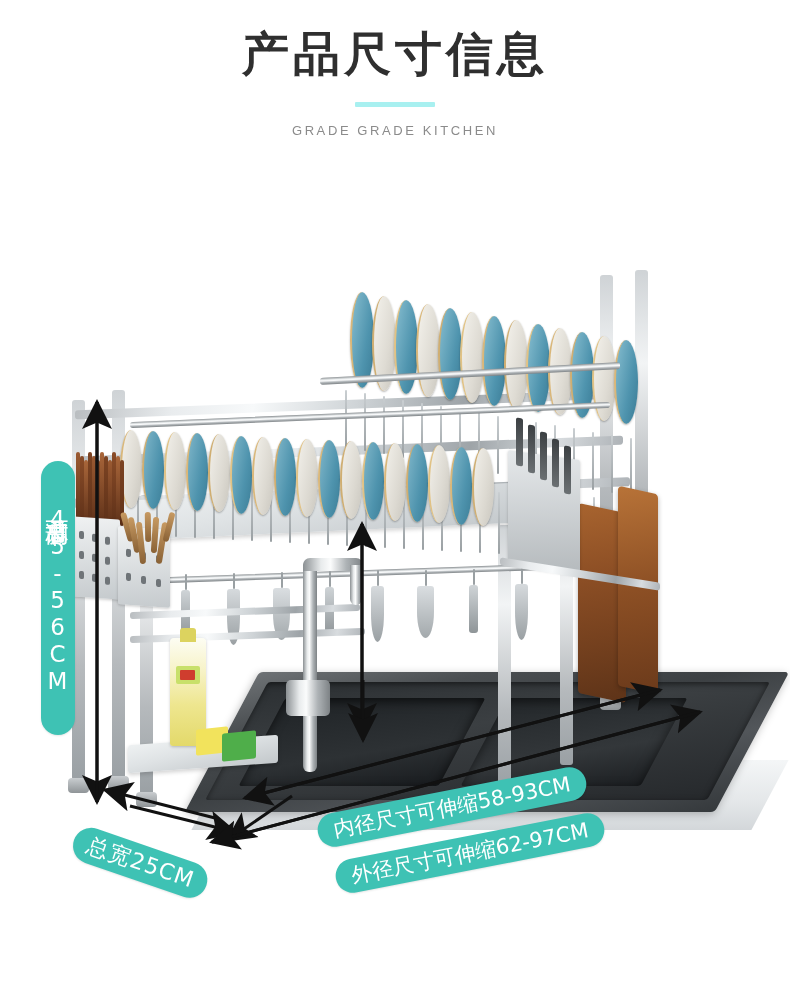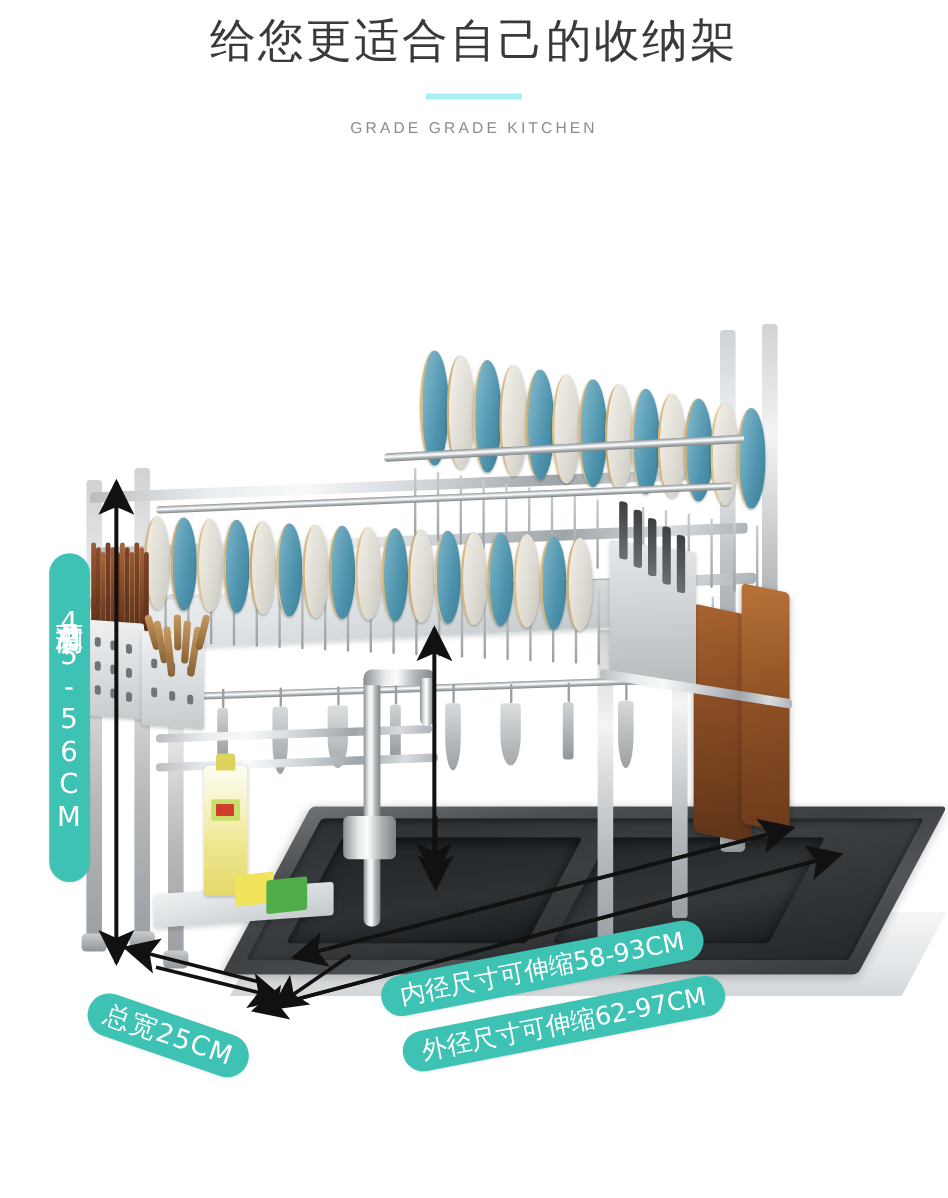--- a/index.html
+++ b/index.html
@@ -182,21 +182,21 @@
 
   
   .arrows{position:absolute;left:0;top:0;width:790px;height:998px;z-index:35;pointer-events:none;}
 </style>
 </head>
 <body>
 
 <div id="page">
 
   <div class="header">
-    <div class="title-sub">给您更适合自己的收纳架</div>
+    <div class="title-main">产品尺寸信息</div>
     <div class="divider"></div>
     <div class="title-en">GRADE GRADE KITCHEN</div>
   </div>
 
   <div class="stage">
 
     <div class="counter"></div>
 
     <div class="sink">
       <div class="sink-rim"></div>

